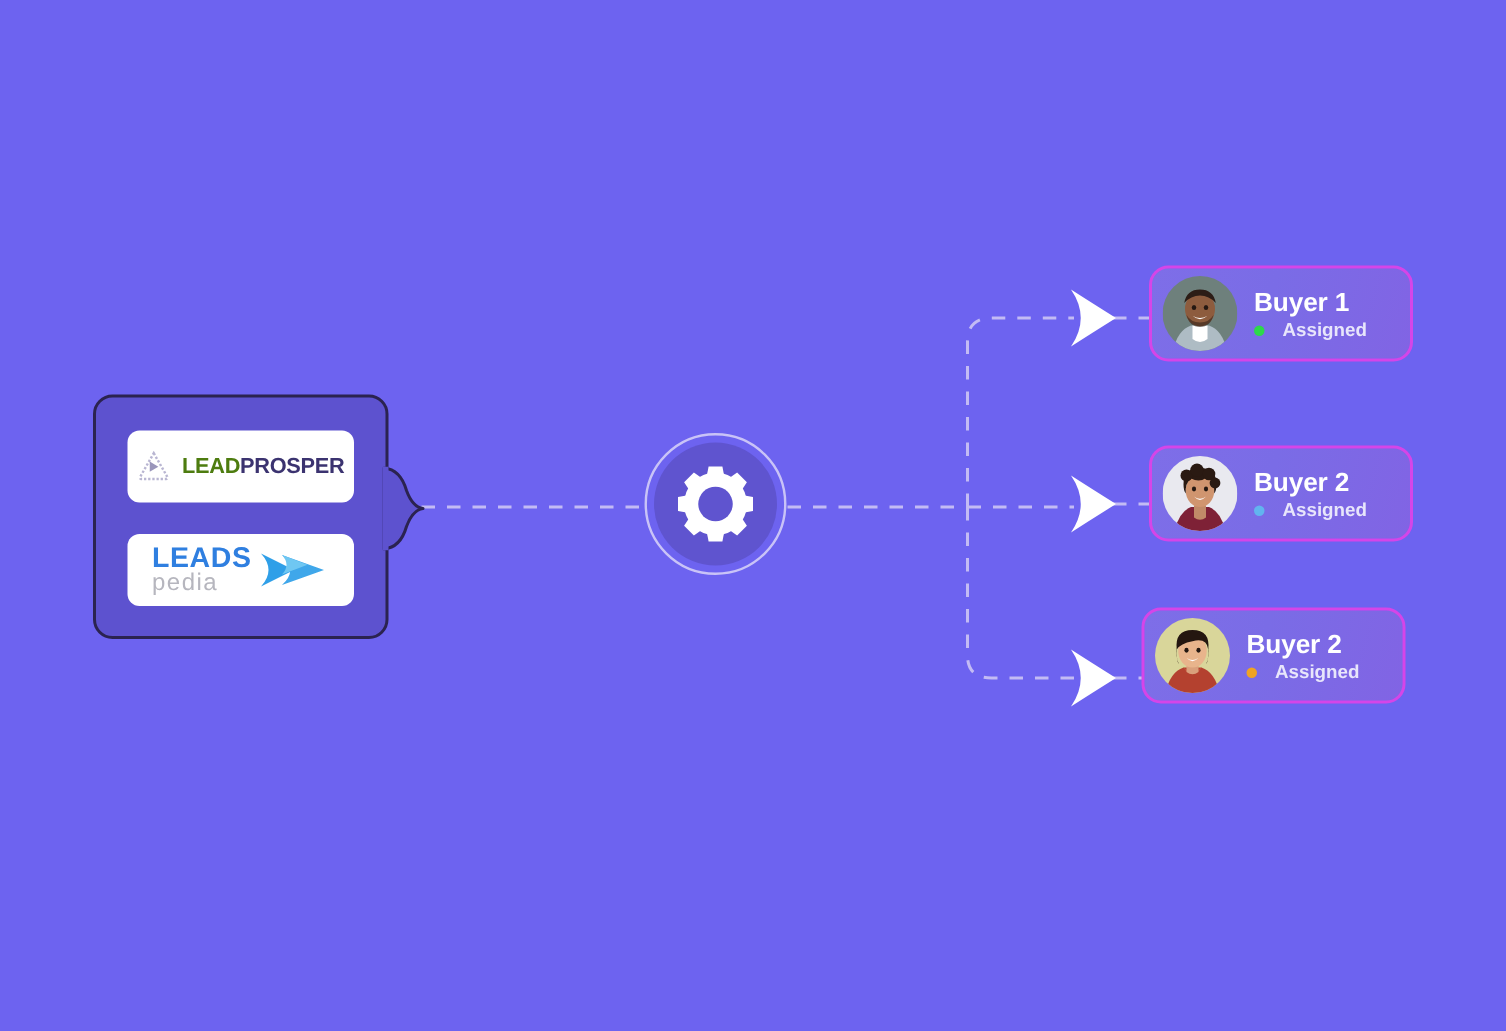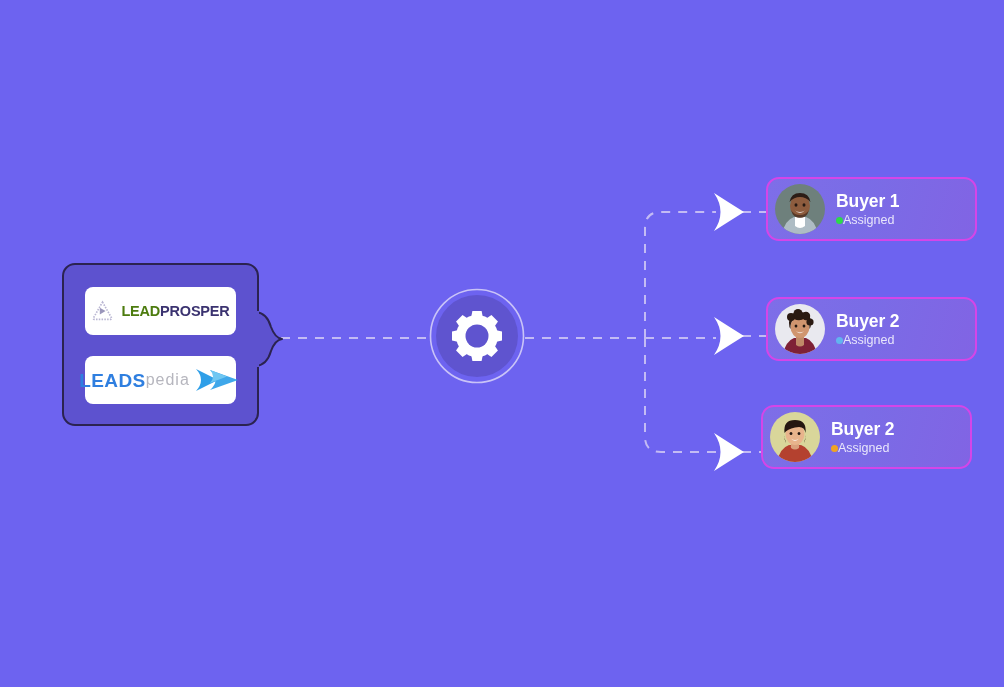--- a/index.html
+++ b/index.html
@@ -48,41 +48,41 @@
   }
   #logo-card-lead-prosper { top: 22px; }
   #logo-card-leadspedia  { top: 91px; }
 
   .lp-wrap { display: flex; align-items: center; gap: 7px; }
   .lp-text { font-size: 14.5px; font-weight: 700; letter-spacing: -0.2px; line-height: 1; }
   .lp-lead { color: #4d7c0f; }
   .lp-prosper { color: #3b3370; }
 
   .leadspedia-wrap { display: flex; align-items: center; gap: 4px; }
-  .lpd-words { display: flex; flex-direction: row; align-items: center; line-height: 1; }
+  .lpd-words { display: flex; flex-direction: column; align-items: flex-start; line-height: 1; }
   .lpd-leads {
     font-size: 19px; font-weight: 700; color: #2f7fe0;
     letter-spacing: 0.4px;
   }
   .lpd-pedia {
     font-size: 16px; color: #b6b6be; letter-spacing: 1px;
     margin-top: -1px;
   }
 
   
   #gear-hub {
     position: absolute;
     left: 429px; top: 288px;
     width: 96px; height: 96px;
   }
 
   
   .buyer-card {
     position: absolute;
-    width: 211px; height: 64px;
+    width: 176px; height: 64px;
     border-radius: 13px;
     border: 2px solid #d545e8;
     background: linear-gradient(105deg, #7e6ee8 0%, #7a6ce6 45%, #8164e4 100%);
     display: flex;
     align-items: center;
     padding-left: 7px;
   }
   #buyer-card-1 { left: 766px; top: 177px; }
   #buyer-card-2 { left: 766px; top: 297px; }
   #buyer-card-3 { left: 761px; top: 405px; }
@@ -96,22 +96,23 @@
   }
   .card-text { margin-left: 11px; }
   .buyer-name {
     color: #ffffff;
     font-size: 17.5px;
     font-weight: 700;
     line-height: 1.05;
     letter-spacing: -0.1px;
   }
   .status-row {
-    display: flex; align-items: center; gap: 0;
+    display: flex; align-items: center; gap: 12px;
     margin-top: 4px;
+    font-weight: bold;
   }
   .status-dot {
     width: 7px; height: 7px; border-radius: 50%;
     flex: 0 0 7px;
   }
   .status-label {
     color: #e8e6fb;
     font-size: 12.5px;
     line-height: 1;
   }

